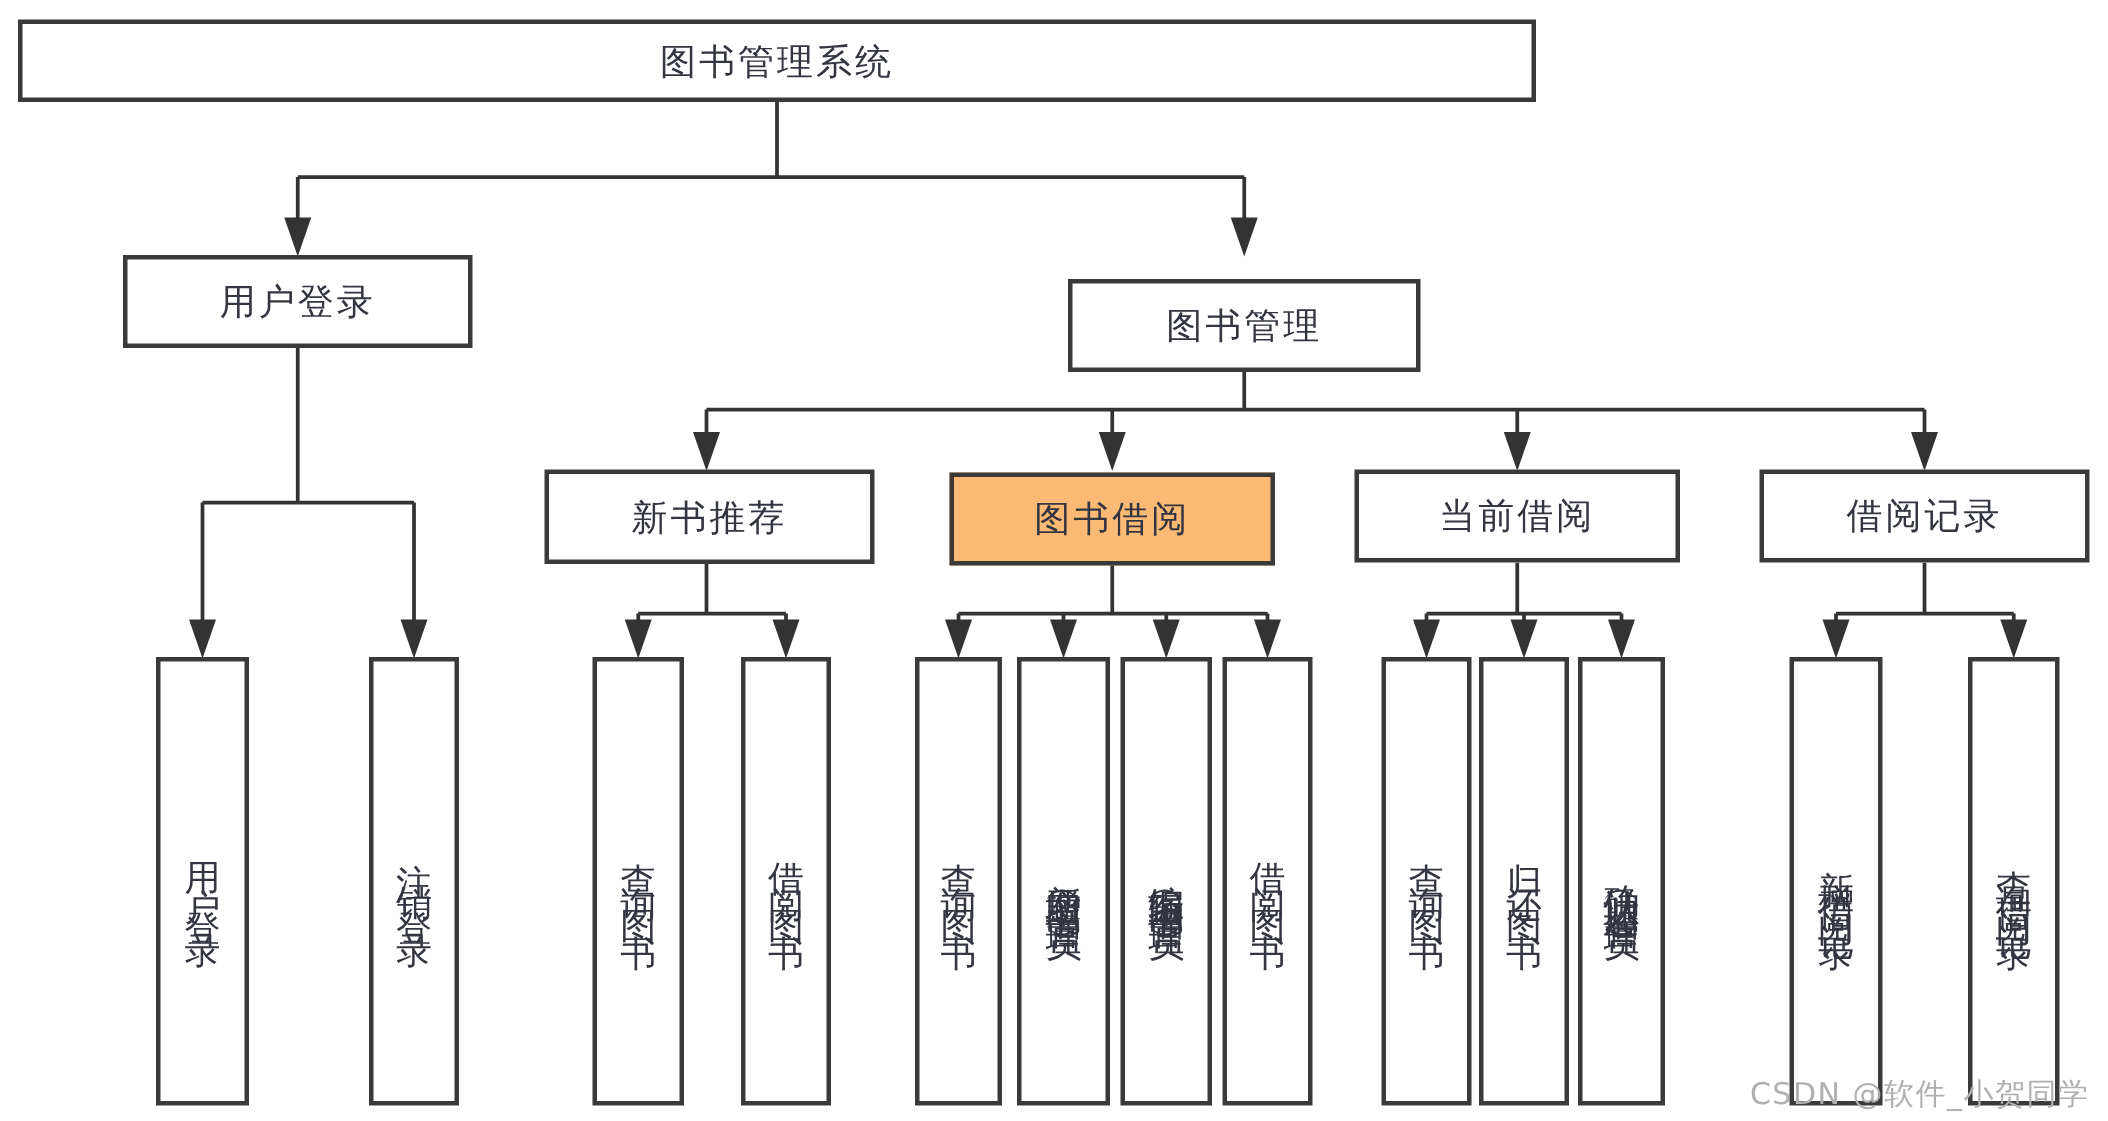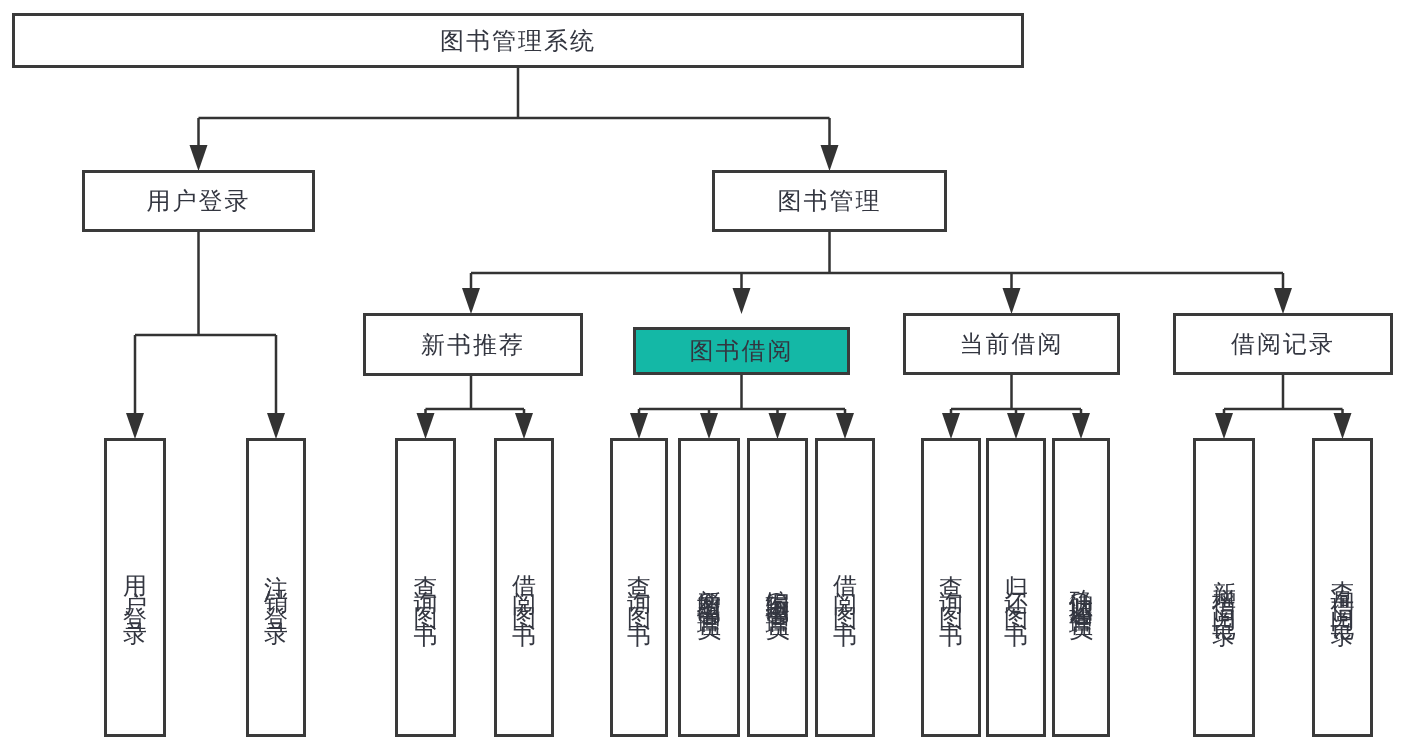--- a/index.html
+++ b/index.html
@@ -49,27 +49,27 @@
       <polygon points="1215,413 1233,413 1224,439" fill="#333333"></polygon>
       <polygon points="1333.5,413 1351.5,413 1342.5,439" fill="#333333"></polygon>
     </svg>
   <div id="nodes">
       <div class="node h" style="left: 12px; top: 13px; width: 1012px; height: 55px; border-color: rgb(58, 58, 58); background: rgb(255, 255, 255); color: rgb(51, 54, 64);">
         <span class="lbl">图书管理系统</span>
       </div>
       <div class="node h" style="left: 82px; top: 170px; width: 233px; height: 62px; border-color: rgb(58, 58, 58); background: rgb(255, 255, 255); color: rgb(51, 54, 64);">
         <span class="lbl">用户登录</span>
       </div>
-      <div class="node h" style="left: 712px; top: 170px; width: 235px; height: 62px; border-color: rgb(58, 58, 58); background: rgb(255, 255, 255); color: rgb(51, 54, 64);">
+      <div class="node h" style="left: 712px; top: 186px; width: 235px; height: 62px; border-color: rgb(58, 58, 58); background: rgb(255, 255, 255); color: rgb(51, 54, 64);">
         <span class="lbl">图书管理</span>
       </div>
       <div class="node h" style="left: 363px; top: 313px; width: 220px; height: 63px; border-color: rgb(58, 58, 58); background: rgb(255, 255, 255); color: rgb(51, 54, 64);">
         <span class="lbl">新书推荐</span>
       </div>
-      <div class="node h" style="left: 633px; top: 327px; width: 217px; height: 48px; border-color: rgb(58, 58, 58); background: #14b8a6; color: rgb(51, 54, 64);">
+      <div class="node h" style="left: 633px; top: 315px; width: 217px; height: 62px; border-color: rgb(58, 58, 58); background: #fdba74; color: rgb(51, 54, 64);">
         <span class="lbl">图书借阅</span>
       </div>
       <div class="node h" style="left: 903px; top: 313px; width: 217px; height: 62px; border-color: rgb(58, 58, 58); background: rgb(255, 255, 255); color: rgb(51, 54, 64); align-items: center;">
         <span class="lbl">当前借阅</span>
       </div>
       <div class="node h" style="left: 1173px; top: 313px; width: 220px; height: 62px; border-color: rgb(58, 58, 58); background: rgb(255, 255, 255); color: rgb(51, 54, 64);">
         <span class="lbl">借阅记录</span>
       </div>
       <div class="node v" style="left: 104px; top: 438px; width: 62px; height: 299px; border-color: rgb(58, 58, 58); background: rgb(255, 255, 255); color: rgb(51, 54, 64);">
         <span class="lbl" style="letter-spacing: 16px;">用户登录</span>
@@ -104,13 +104,14 @@
       <div class="node v" style="left: 1052px; top: 438px; width: 58px; height: 299px; border-color: rgb(58, 58, 58); background: rgb(255, 255, 255); color: rgb(51, 54, 64);">
         <span class="lbl" style="letter-spacing: 4px;">确认归还（管理员）</span>
       </div>
       <div class="node v" style="left: 1193px; top: 438px; width: 62px; height: 299px; border-color: rgb(58, 58, 58); background: rgb(255, 255, 255); color: rgb(51, 54, 64);">
         <span class="lbl" style="letter-spacing: 9px;">新增借阅记录</span>
       </div>
       <div class="node v" style="left: 1312px; top: 438px; width: 61px; height: 299px; border-color: rgb(58, 58, 58); background: rgb(255, 255, 255); color: rgb(51, 54, 64);">
         <span class="lbl" style="letter-spacing: 9px;">查询借阅记录</span>
       </div>
     </div>
+  <div id="wm" style="color: rgb(176, 176, 176);">CSDN @软件_小贺同学</div>
 </div>
 
 </body></html>

